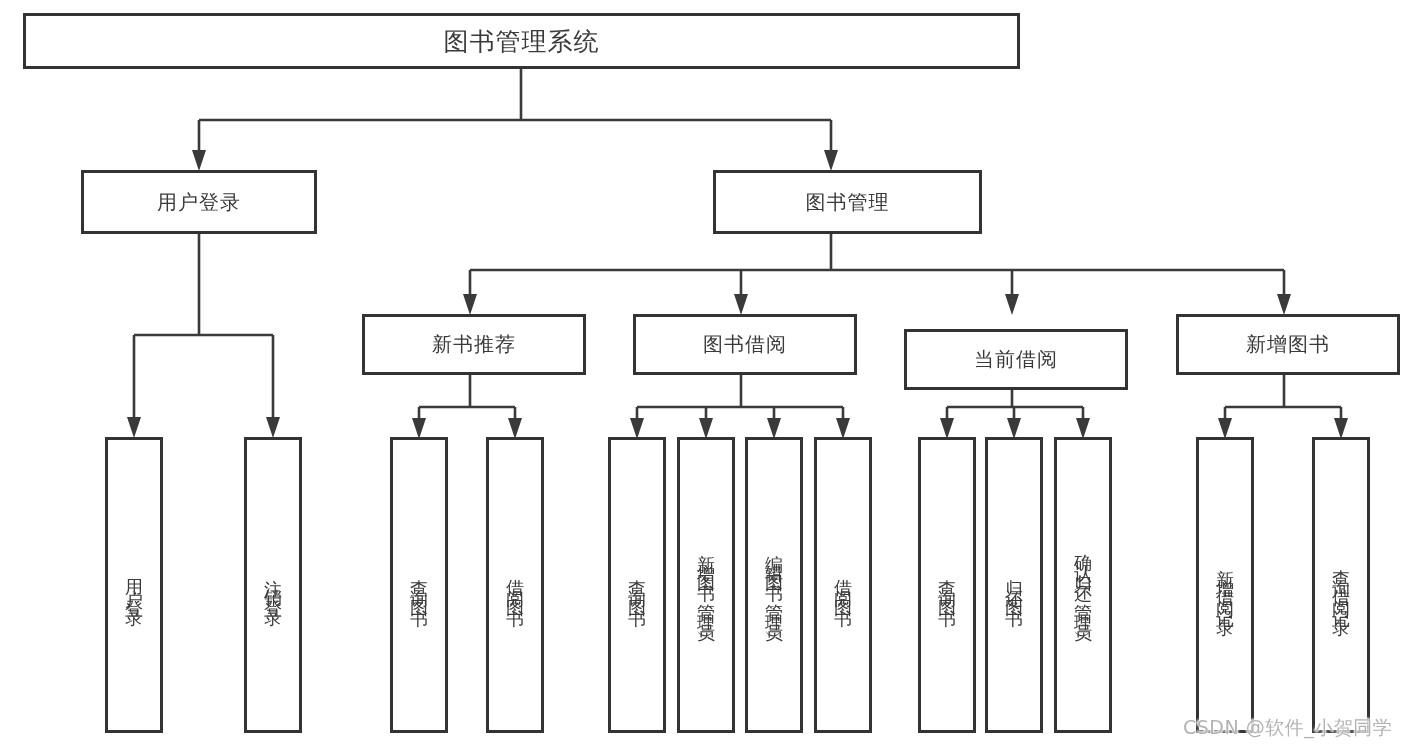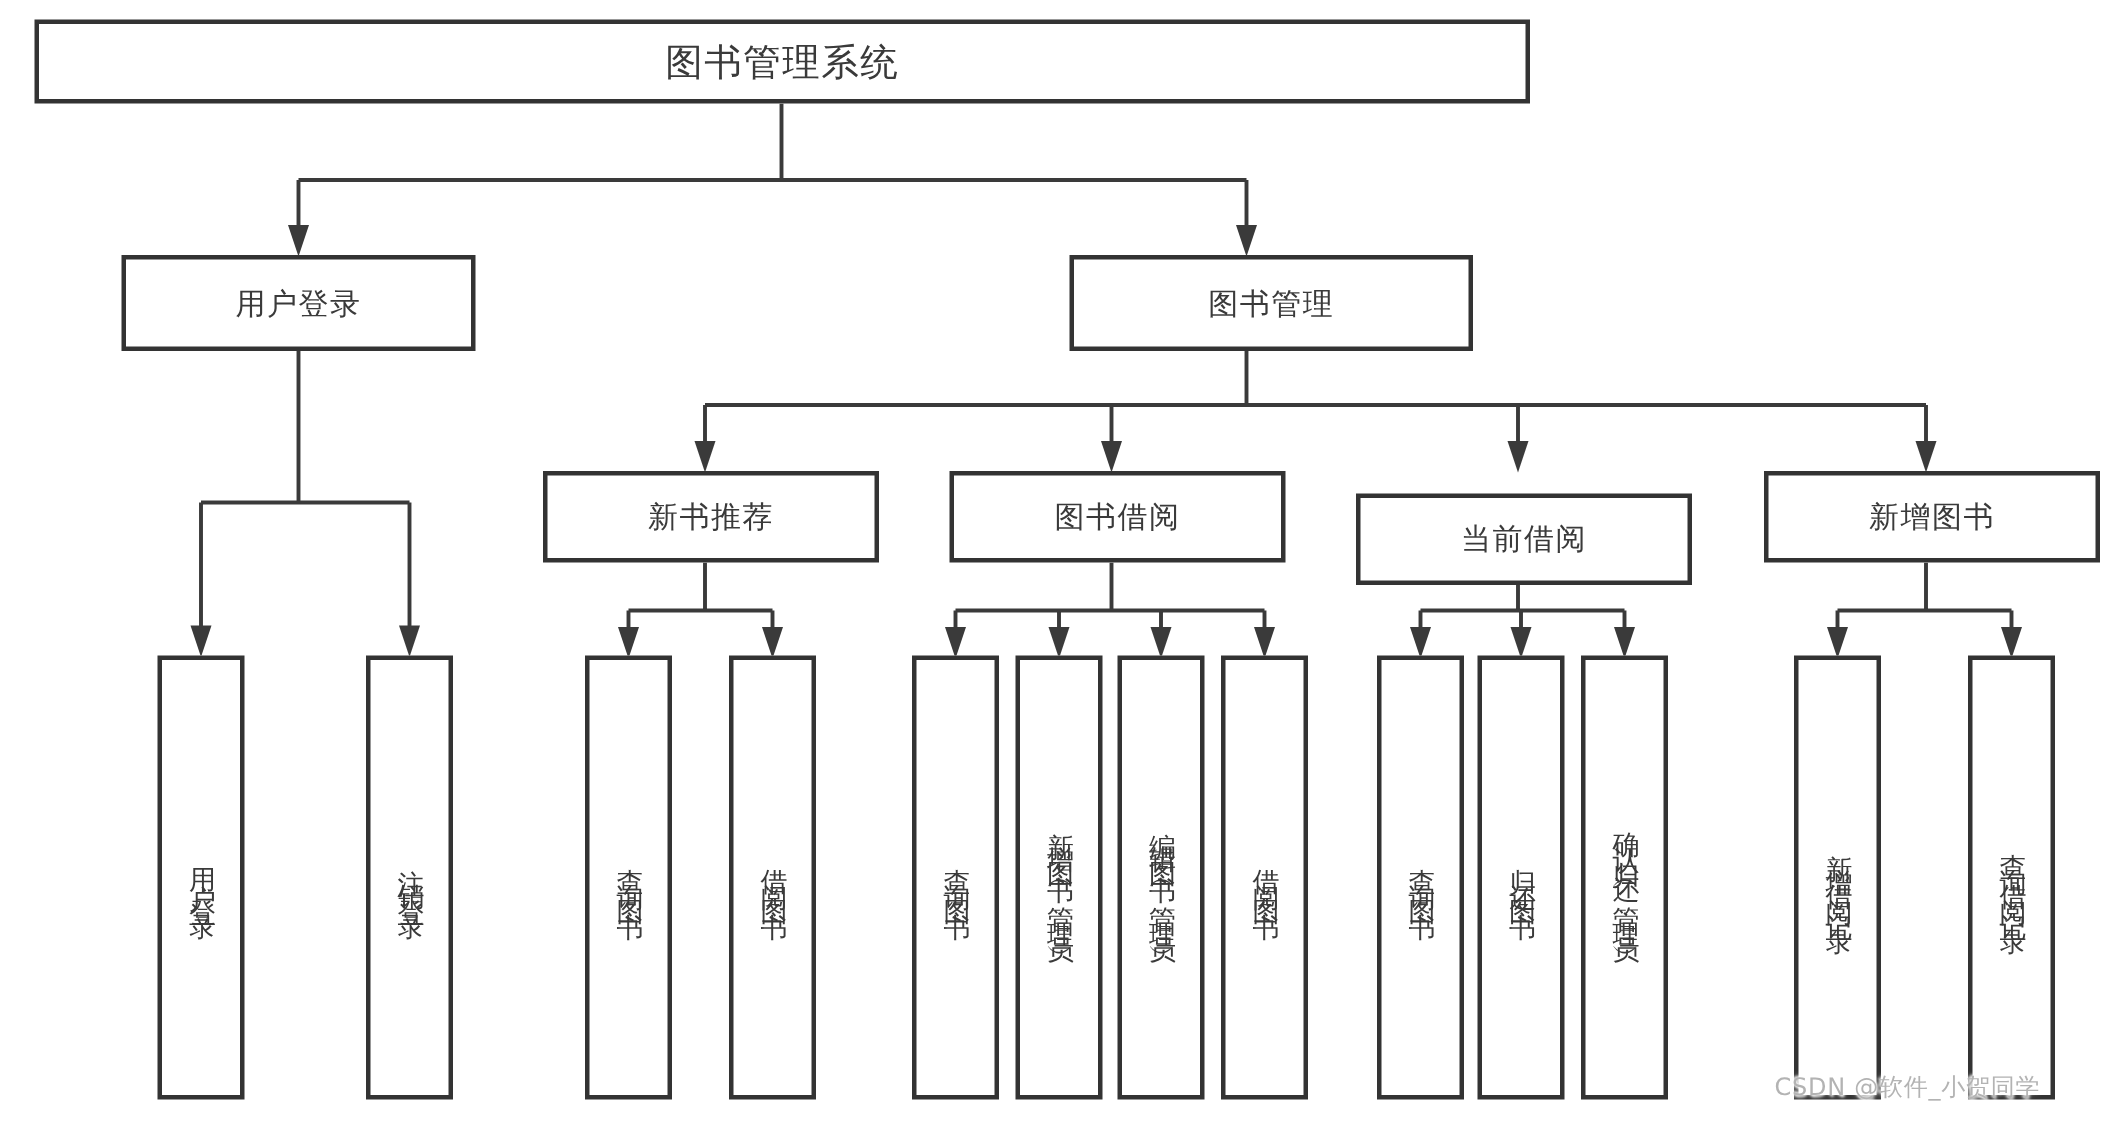--- a/index.html
+++ b/index.html
@@ -44,21 +44,21 @@
   .leaf{top:437px;width:58px;height:296px;}
   .lf-a0{left:105px;}  .lf-a1{left:244px;}
   .lf-b0{left:390px;}  .lf-b1{left:486px;}
   .lf-c0{left:608px;}  .lf-c1{left:677px;}  .lf-c2{left:745px;}  .lf-c3{left:814px;}
   .lf-d0{left:918px;}  .lf-d1{left:985px;}  .lf-d2{left:1054px;}
   .lf-e0{left:1196px;} .lf-e1{left:1312px;}
   .watermark{
     position:absolute;
     left:1183px;top:715px;
     z-index:5;
-    font-size:16px;
+    font-size:19px;
     color:#b3b3b3;
     letter-spacing:0.5px;
     text-shadow:0 0 2px #ffffff,0 0 4px #ffffff,1px 1px 2px #ffffff,-1px -1px 2px #ffffff;
     white-space:nowrap;
   }
 </style>
 </head>
 <body>
 
 <div id="canvas">

